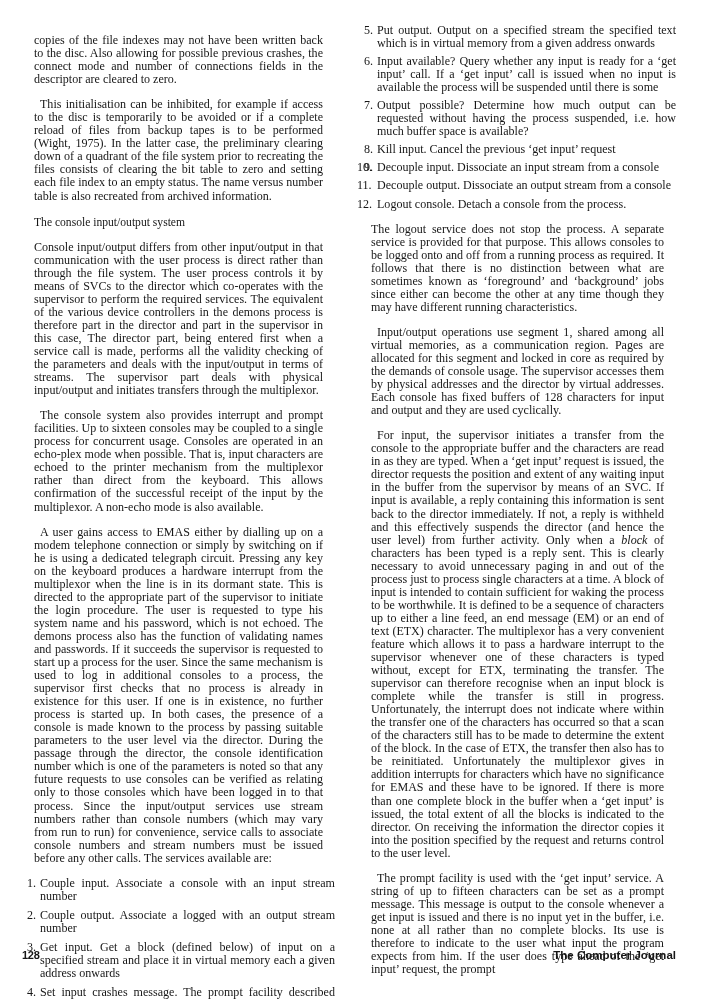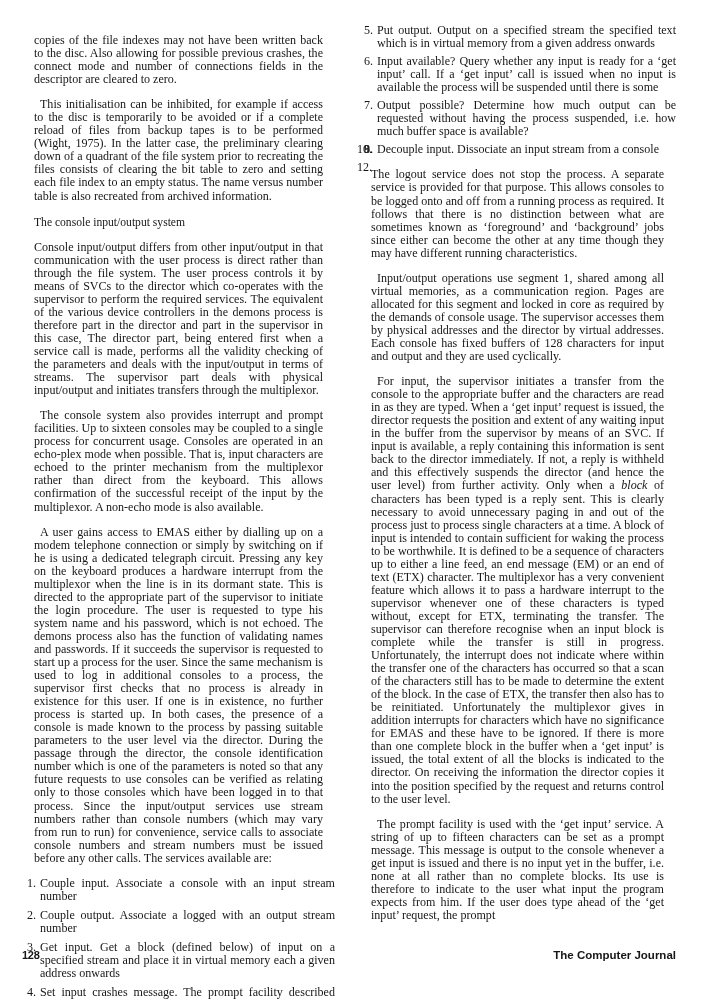--- a/index.html
+++ b/index.html
@@ -40,24 +40,25 @@
     <li class="svc"><span class="num">3.</span><span>Get input. Get a block (defined below) of input on a specified stream and place it in virtual memory each a given address onwards</span></li>
     <li class="svc"><span class="num">4.</span><span>Set input crashes message. The prompt facility described below</span></li>
   </ol>
 </div>
 
 <div class="col col-right">
   <ol class="services">
     <li class="svc"><span class="num">5.</span><span>Put output. Output on a specified stream the specified text which is in virtual memory from a given address onwards</span></li>
     <li class="svc"><span class="num">6.</span><span>Input available? Query whether any input is ready for a ‘get input’ call. If a ‘get input’ call is issued when no input is available the process will be suspended until there is some</span></li>
     <li class="svc"><span class="num">7.</span><span>Output possible? Determine how much output can be requested without having the process suspended, i.e. how much buffer space is available?</span></li>
-    <li class="svc"><span class="num">8.</span></li>
+    <li class="svc"><span class="num">8.</span><span>Kill input. Cancel the previous ‘get input’ request</span></li>
     <li class="svc"><span class="num">9.</span></li>
     <li class="svc two"><span class="num">10.</span><span>Decouple input. Dissociate an input stream from a console</span></li>
-    <li class="svc two"><span class="num">12.</span></li>
+    <li class="svc two"><span class="num">11.</span><span>Decouple output. Dissociate an output stream from a console</span></li>
+    <li class="svc two"><span class="num">12.</span><span>Logout console. Detach a console from the process.</span></li>
   </ol>
   <p>The logout service does not stop the process. A separate service is provided for that purpose. This allows consoles to be logged onto and off from a running process as required. It follows that there is no distinction between what are sometimes known as ‘foreground’ and ‘background’ jobs since either can become the other at any time though they may have different running characteristics.</p>
   <p class="indent">Input/output operations use segment 1, shared among all virtual memories, as a communication region. Pages are allocated for this segment and locked in core as required by the demands of console usage. The supervisor accesses them by physical addresses and the director by virtual addresses. Each console has fixed buffers of 128 characters for input and output and they are used cyclically.</p>
   <p class="indent"><span>For input, the supervisor initiates a transfer from the console to the appropriate buffer and the characters are read in as they are typed. When a ‘get input’ request is issued, the director requests the position and extent of any waiting input in the buffer from the supervisor by means of an SVC. If input is available, a reply containing this information is sent back to the director immediately. If not, a reply is withheld and this effec­tively suspends the director (and hence the user level) from further activity. Only when a </span><em>block</em><span> of characters has been typed is a reply sent. This is clearly necessary to avoid unnecessary paging in and out of the process just to process single charac­ters at a time. A block of input is intended to contain sufficient for waking the process to be worthwhile. It is defined to be a sequence of characters up to either a line feed, an end message (EM) or an end of text (ETX) character. The multiplexor has a very convenient feature which allows it to pass a hardware interrupt to the supervisor whenever one of these characters is typed without, except for ETX, terminating the transfer. The supervisor can therefore recognise when an input block is com­plete while the transfer is still in progress. Unfortunately, the interrupt does not indicate where within the transfer one of the characters has occurred so that a scan of the characters still has to be made to determine the extent of the block. In the case of ETX, the transfer then also has to be reinitiated. Unfortu­nately the multiplexor gives in addition interrupts for charac­ters which have no significance for EMAS and these have to be ignored. If there is more than one complete block in the buffer when a ‘get input’ is issued, the total extent of all the blocks is indicated to the director. On receiving the information the director copies it into the position specified by the request and returns control to the user level.</span></p>
   <p class="indent">The prompt facility is used with the ‘get input’ service. A string of up to fifteen characters can be set as a prompt message. This message is output to the console whenever a get input is issued and there is no input yet in the buffer, i.e. none at all rather than no complete blocks. Its use is therefore to indicate to the user what input the program expects from him. If the user does type ahead of the ‘get input’ request, the prompt</p>
 </div>
 
 <div class="footer-page">128</div>
 <div class="footer-journal">The Computer Journal</div>
 

